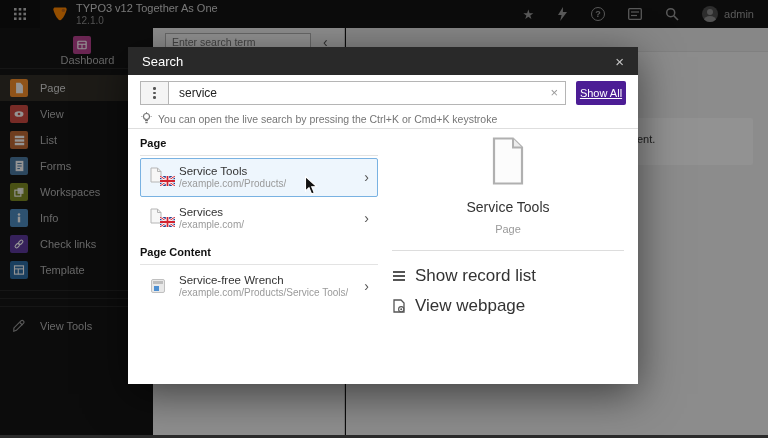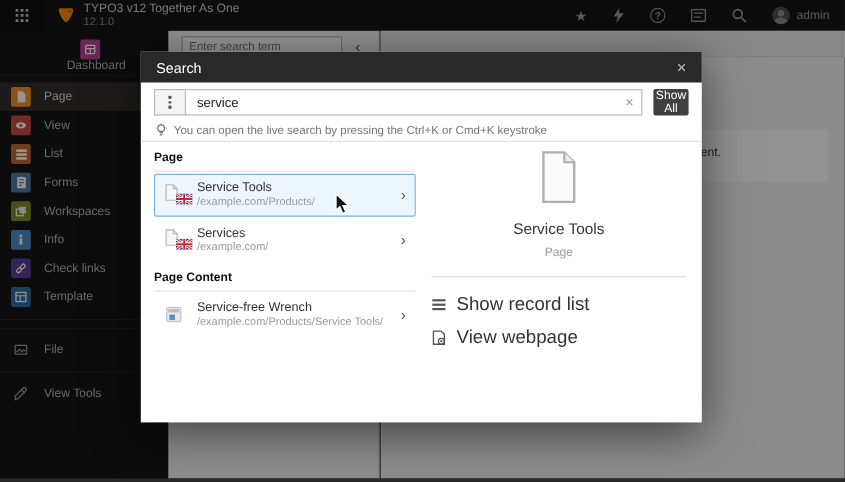--- a/index.html
+++ b/index.html
@@ -75,22 +75,22 @@
   #m-searchrow { position:absolute; top:6px; left:12px; right:12px; height:24px; display:flex; }
   #dd-btn { width:28px; height:24px; border:1px solid #b5b5b5; border-right:none; background:#f4f4f4;
             display:flex; align-items:center; justify-content:center; cursor:pointer; }
   .dots { display:flex; flex-direction:column; gap:2px; }
   .dots i { width:2.5px; height:2.5px; border-radius:50%; background:#555; }
   #input-wrap { flex:1; position:relative; }
   #m-search-input { width:100%; height:24px; border:1px solid #b5b5b5; font-size:12px; color:#222;
                     padding:0 26px 0 10px; font-family:inherit; }
   #m-clear { position:absolute; right:8px; top:4px; color:#999; font-size:13px; background:none;
              border:none; cursor:pointer; }
-  #showall-btn { width:32px; height:24px; margin-left:10px; background:#404040; color:#fff;
-                 border:none; border-radius:2px; font-size:11px; cursor:pointer; font-family:inherit; }
+  #showall-btn { width:50px; height:24px; margin-left:10px; background:#4c1d95; color:#fff;
+                 border:none; border-radius:2px; font-size:11px; cursor:pointer; font-family:inherit;text-decoration:underline; }
 
   #m-hint { position:absolute; top:37px; left:13px; display:flex; align-items:flex-end; gap:6px;
             font-size:10.5px; color:#757575; }
   #m-topsep { position:absolute; top:53px; left:0; right:0; height:1px; background:#dedede; }
 
   #m-left { position:absolute; top:54px; left:12px; width:238px; }
   .sec-label { font-size:11px; font-weight:bold; color:#111; margin:8px 0 6px; }
   .sec-sep { height:1px; background:#e3e3e3; }
   .result-item { display:flex; align-items:center; padding:5px 8px; margin:2px 0;
                  border:1px solid transparent; border-radius:2px; cursor:pointer; }
@@ -263,29 +263,20 @@
         <svg width="12" height="12" viewBox="0 0 16 16">
             <rect x="2" y="2.5" width="12" height="11" fill="none" stroke="#fff" stroke-width="1.5"></rect>
             <line x1="2" y1="6.5" x2="14" y2="6.5" stroke="#fff" stroke-width="1.4"></line>
             <line x1="7" y1="6.5" x2="7" y2="13.5" stroke="#fff" stroke-width="1.4"></line>
           </svg>
       </span>
       <span class="sb-label">Template</span>
     </div>
     <div class="sb-sep mt7"></div>
     <div class="sb-sep mt7"></div>
-    <div class="sb-item">
-      <span class="sb-glyphbox">
-        <svg width="14" height="14" viewBox="0 0 16 16" fill="none" stroke="#9a9a9a" stroke-width="1.3">
-            <rect x="2" y="3.5" width="12" height="9" rx="0.5"></rect>
-            <path d="M3.5 10.5l3-3 2.5 2.5 2-2 1.5 1.5"></path>
-          </svg>
-      </span>
-      <span class="sb-label">File</span>
-    </div>
     <div class="sb-sep mt7"></div>
     <div class="sb-item">
       <span class="sb-glyphbox">
         <svg width="14" height="14" viewBox="0 0 16 16" fill="none" stroke="#9a9a9a" stroke-width="1.3">
             <path d="M2 14l3-1 8-8c.8-.8.8-2 0-2.8-.8-.8-2-.8-2.8 0l-8 8z"></path>
             <line x1="9" y1="4" x2="12" y2="7"></line>
           </svg>
       </span>
       <span class="sb-label">View Tools</span>
       <span class="sb-chev"></span>

